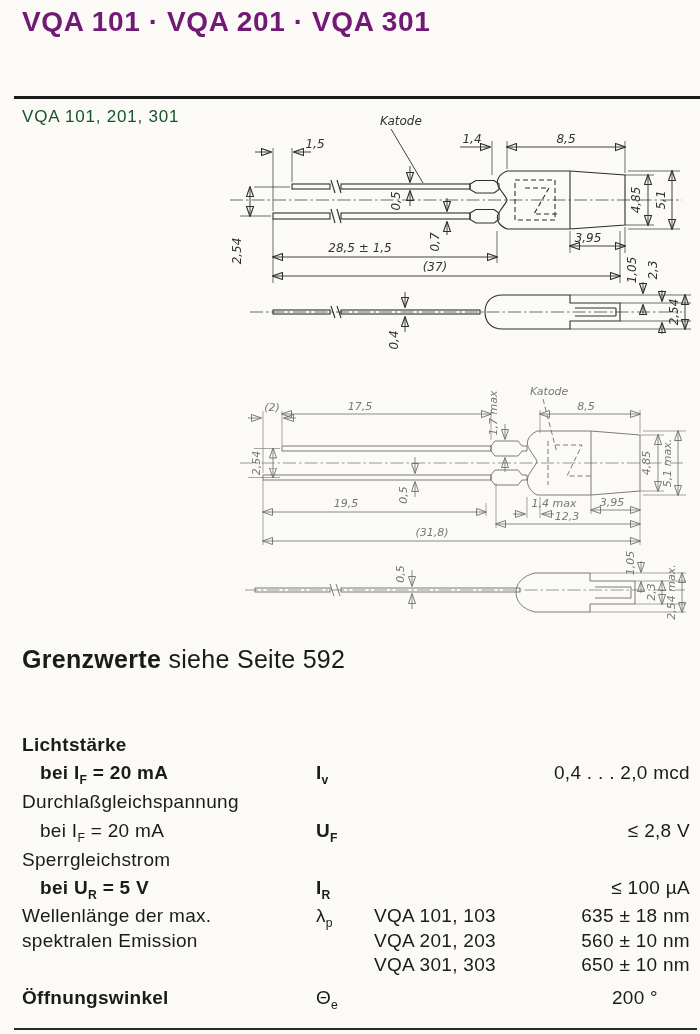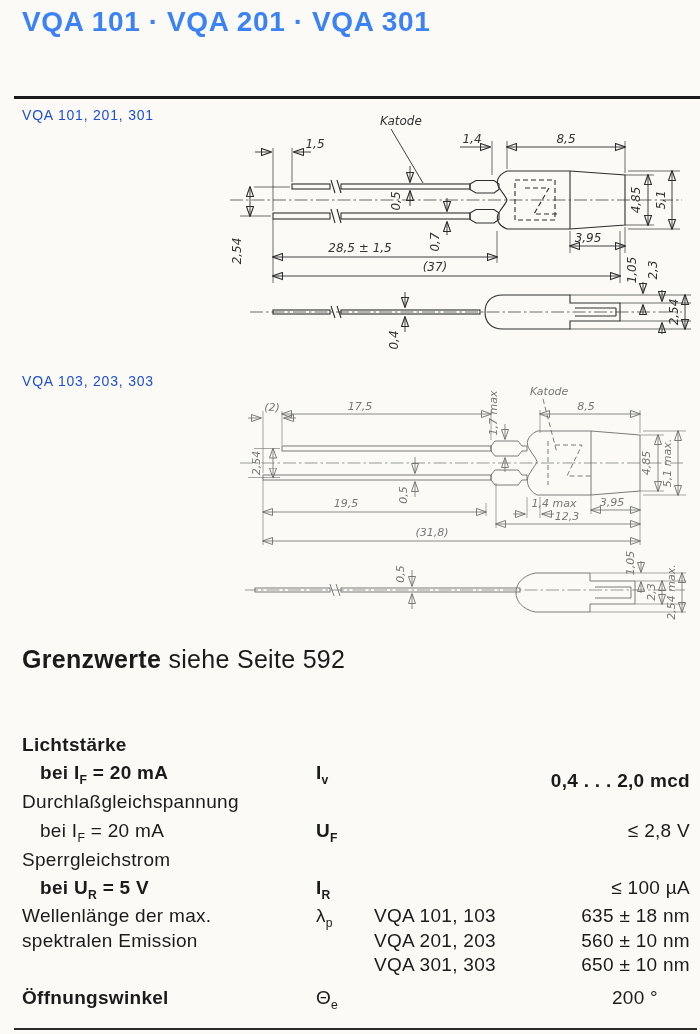--- a/index.html
+++ b/index.html
@@ -1,22 +1,22 @@
 <!DOCTYPE html>
 <html><head>
 <meta charset="utf-8">
 <style>
   html,body{margin:0;padding:0;background:#d8d8d8;}
   .page{position:relative;width:700px;height:1034px;background:#fbfaf6;overflow:hidden;
         font-family:"Liberation Sans",sans-serif;color:#1b1b1b;}
   .hdr{position:absolute;left:22px;top:5px;font-weight:bold;font-size:28px;line-height:33px;
-       letter-spacing:.6px;color:#3b82f6;}
+       letter-spacing:.6px;color:#701a75;}
   .rule-top{position:absolute;left:14px;top:96px;width:686px;height:3px;background:#1a1a1a;}
   .rule-bottom{position:absolute;left:14px;top:1028px;width:683px;height:2px;background:#2a2a2a;}
-  .sec-title{position:absolute;left:22px;font-size:14px;letter-spacing:.8px;color:#1d4ed8;}
+  .sec-title{position:absolute;left:22px;font-size:17px;letter-spacing:.8px;color:#14532d;}
   
   .d1 line,.d1 path,.d1 rect{stroke:#2e2e2e;fill:none;stroke-width:1.1;}
   .d1 .ext{stroke-width:.7;}
   .d1 .dim{stroke-width:.9;}
   .d2 line,.d2 path,.d2 rect{stroke:#6d6d6d;fill:none;stroke-width:.9;}
   .d2 .ext{stroke-width:.6;}
   .d2 .dim{stroke-width:.8;}
   svg text{font-family:"DejaVu Sans",sans-serif;font-style:italic;stroke:none;}
   .d1 text{fill:#333;font-size:12px;}
   .d2 text{fill:#777;font-size:11px;}
@@ -153,21 +153,20 @@
     <text x="225" y="168" text-anchor="middle" font-size="13">(37)</text>
     <text x="378" y="139" text-anchor="middle" font-size="13">3,95</text>
     <text transform="rotate(-90 430 97)" x="430" y="97" text-anchor="middle">4,85</text>
     <text transform="rotate(-90 455 97)" x="455" y="97" text-anchor="middle">5,1</text>
     <text transform="rotate(-90 426 167)" x="426" y="167" text-anchor="middle" font-size="10.5">1,05</text>
     <text transform="rotate(-90 447 167)" x="447" y="167" text-anchor="middle" font-size="10.5">2,3</text>
     <text transform="rotate(-90 468 209)" x="468" y="209" text-anchor="middle" font-size="10.5">2,54</text>
     <text transform="rotate(-90 188 237)" x="188" y="237" text-anchor="middle" font-size="11">0,4</text>
   </svg>
 
-  <div class="sec-title" style="top:373px;">VQA 103, 203, 303</div>
 
   <svg class="d2" style="position:absolute;left:230px;top:383px;" width="460" height="242" viewBox="0 0 460 242">
     <defs>
       <marker id="a2" markerWidth="11" markerHeight="9" refX="10" refY="4.5" orient="auto-start-reverse" markerUnits="userSpaceOnUse">
         <path d="M0.5,1 L10.5,4.5 L0.5,8 Z" fill="#6d6d6d" stroke="none"></path>
       </marker>
     </defs>
 
     <g>
       <rect x="52" y="63" width="209" height="5"></rect>
@@ -272,21 +271,21 @@
   </div>
 
 
   <div class="trow bold" style="top:734px;">
     <span class="grp">Lichtstärke</span>
   </div>
 
   <div class="trow bold" style="top:762px;">
     <span class="cond"><span>bei I</span><sub>F</sub><span> = 20 mA</span></span>
     <span class="sym"><span>I</span><sub>v</sub></span>
-    <span class="val" style="font-weight:bold;margin-top:8px;">0,4 . . . 2,0 mcd</span>
+    <span class="val" style="font-weight:normal;">0,4 . . . 2,0 mcd</span>
   </div>
 
   <div class="trow" style="top:791px;">
     <span class="grp">Durchlaßgleichspannung</span>
   </div>
 
   <div class="trow" style="top:820px;">
     <span class="cond"><span>bei I</span><sub>F</sub><span> = 20 mA</span></span>
     <span class="sym"><span>U</span><sub>F</sub></span>
     <span class="val">≤ 2,8 V</span>

